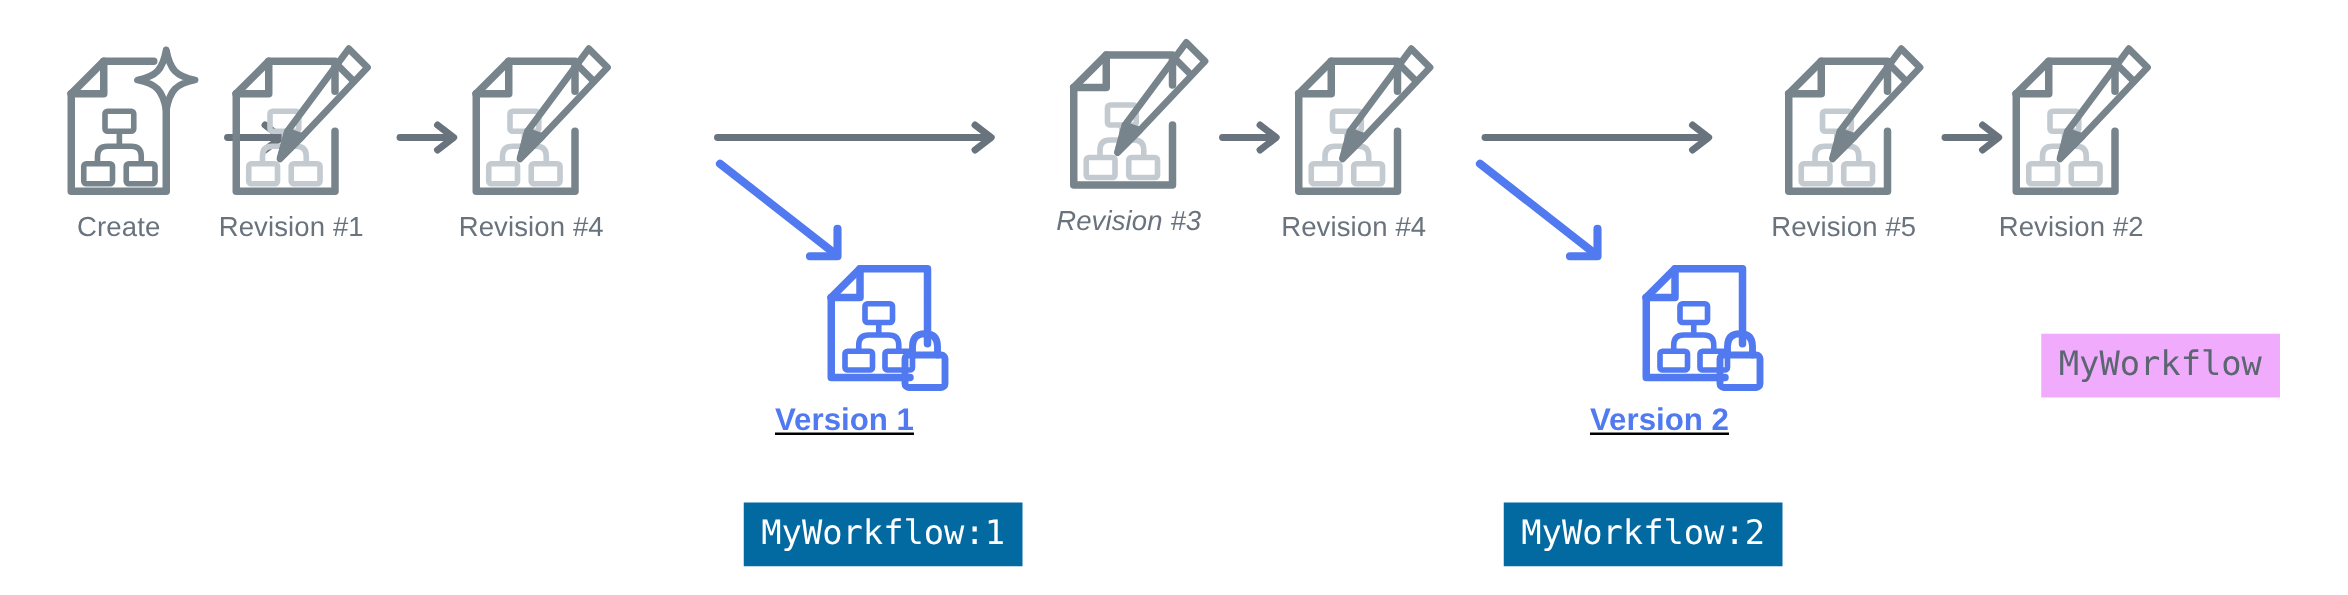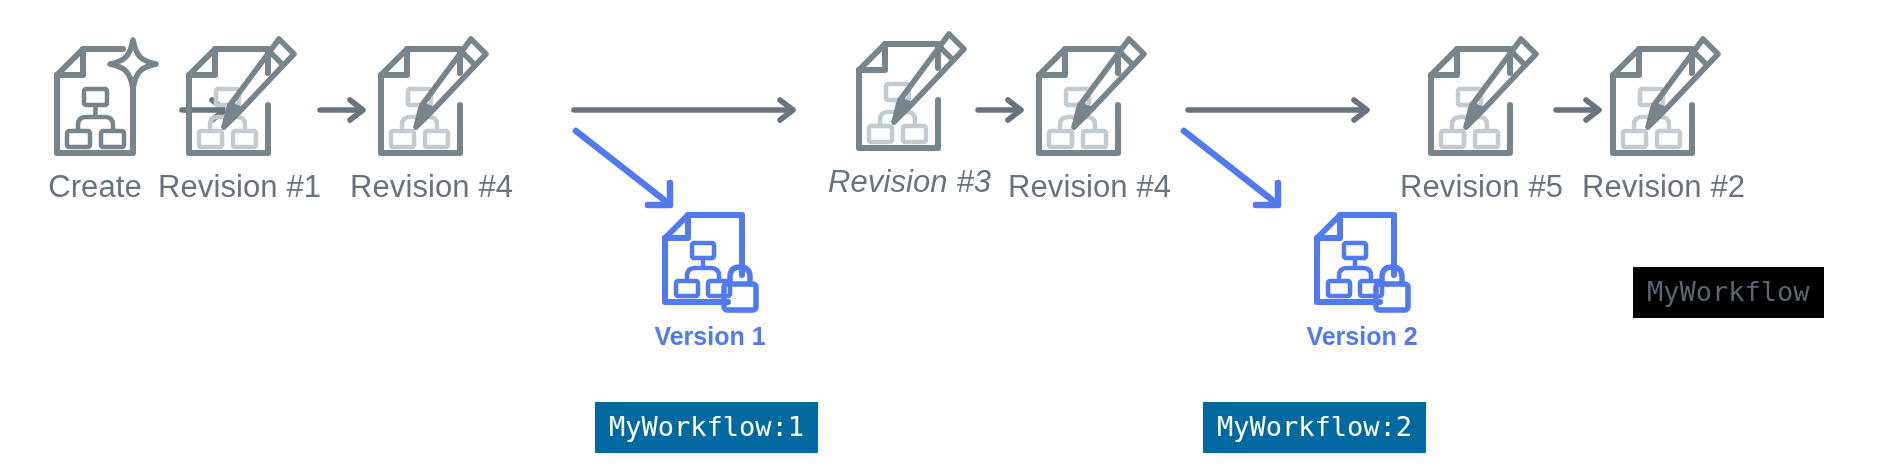--- a/index.html
+++ b/index.html
@@ -22,31 +22,32 @@
     width: 150px;
     text-align: center;
   }
   .node .icon-wrap {
     width: 150px;
     height: 130px;
     display: block;
   }
   .node .label {
     display: block;
-    font-size: 31px;
+    font-size: 22px;
     color: #69737d;
     letter-spacing: 0.1px;
     white-space: nowrap;
     margin-top: 4px;
     font-family: "Liberation Sans", sans-serif;
   }
   .vnode {
     position: absolute;
     width: 180px;
-    text-align: center;
+    text-align: left;
+    text-decoration: underline;
   }
   .vnode .icon-wrap {
     width: 180px;
     height: 115px;
     display: block;
   }
   .vnode .label {
     display: block;
     font-size: 25px;
     font-weight: bold;
@@ -67,21 +68,21 @@
     font-size: 27px;
     line-height: 1;
     padding: 11px 14px 13px 14px;
     white-space: nowrap;
   }
   .badge-blue {
     background: #0369a1;
     color: #ffffff;
   }
   .badge-grey {
-    background: #000000;
+    background: #f0abfc;
     color: #5b6670;
   }
 </style>
 </head>
 <body>
 
 <div id="canvas">
 
   <div class="node" style="left:20px; top:35px;">
     <span class="icon-wrap">

